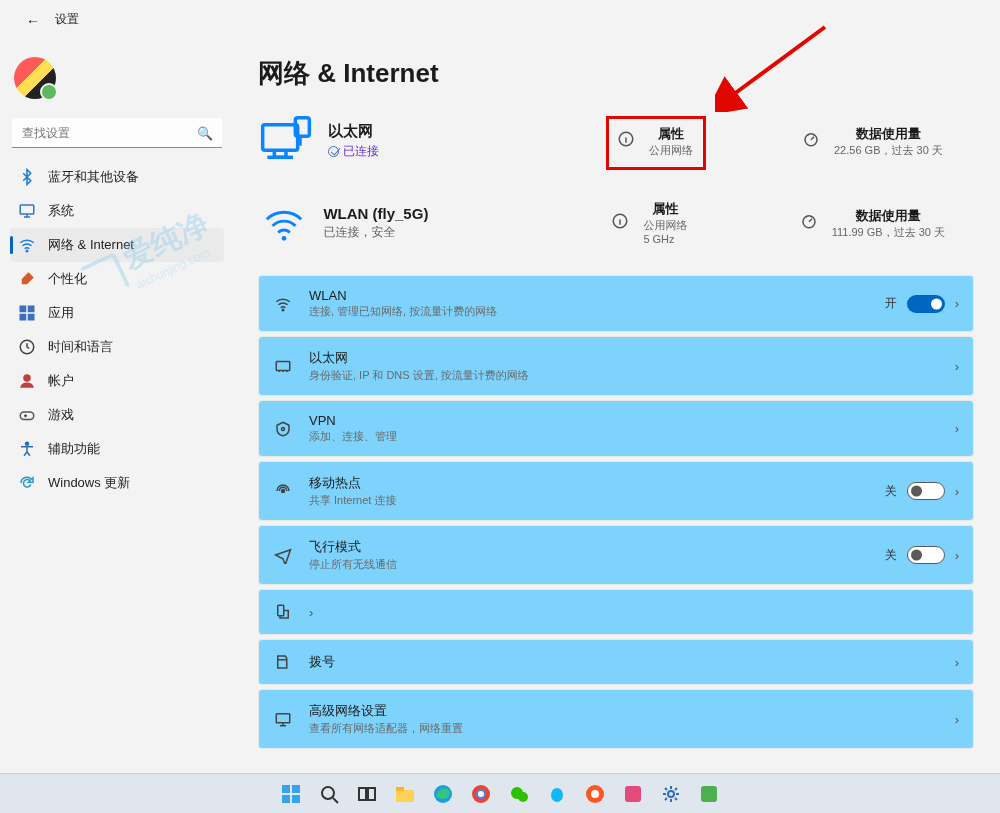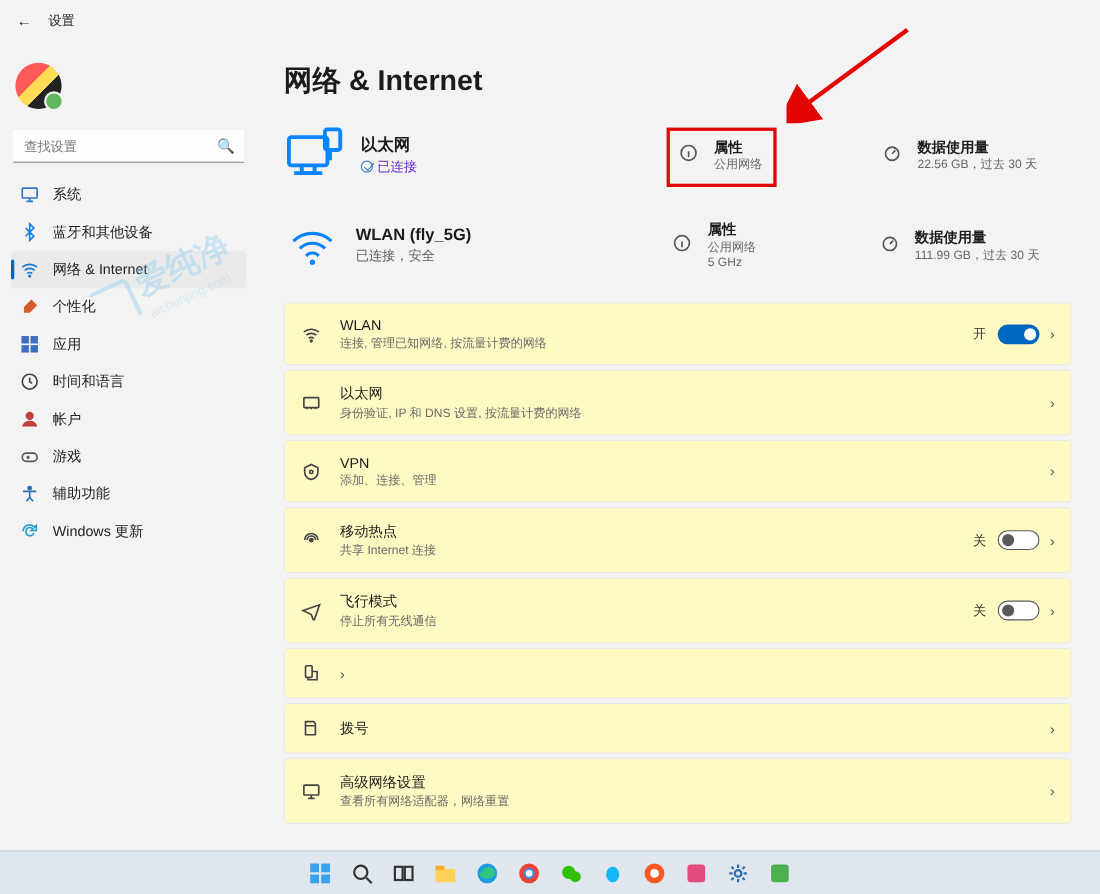--- a/index.html
+++ b/index.html
@@ -8,21 +8,21 @@
     background: #f3f3f3;
     width: 1000px;
     height: 813px;
     overflow: hidden;
     font-size: 13px;
     color: #1b1b1b;
     position: relative;
   }
 
   
-  .top-row { display:flex; align-items:center; height:38px; padding:0 10px; gap:10px; }
+  .top-row { display:flex; align-items:center; height:38px; padding:0 21px; gap:10px; }
   .back-btn { width:24px; height:24px; display:flex; align-items:center; justify-content:center; border-radius:4px; cursor:pointer; }
   .arrow-left::before{content:"←"; font-size:14px;}
   .top-title{font-size:12px;}
 
   .app { display:flex; height:calc(100% - 38px - 40px); }
 
   
   .sidebar { width:230px; padding:10px 6px 0 10px; display:flex; flex-direction:column; gap:4px; }
   .avatar-wrap{ height:60px; display:flex; align-items:center; padding-left:4px; }
   .avatar{ width:42px; height:42px; border-radius:50%; background:linear-gradient(135deg,#ff5a5a 0 40%,#ffdd55 40% 60%,#222 60% 100%); position:relative; }
@@ -50,28 +50,28 @@
   .net-name{ font-size:15px; font-weight:600; }
   .net-status{ font-size:12px; color:#6d28d9; display:flex; align-items:center; gap:4px;}
   .net-status .dot{ width:11px; height:11px; border:1.5px solid #3a77c2; border-radius:50%; position:relative;}
   .net-status .dot::after{content:""; position:absolute; left:4px; top:-1px; width:4px; height:8px; border-right:1.5px solid #3a77c2; border-bottom:1.5px solid #3a77c2; transform:rotate(40deg);}
   .net-status2{ font-size:12px; color:#5f5f5f; }
 
   .col-spacer{ flex:1; }
 
   .col-block{ display:flex; align-items:center; gap:10px; width:190px; cursor:pointer; }
   .col-block .ic{ width:22px; height:22px; }
-  .col-block .t1{ font-size:13px; font-weight:600; }
+  .col-block .t1{ font-size:13px; font-weight:600;text-align:center; }
   .col-block .t2{ font-size:11px; color:#666; line-height:1.3; }
 
   .highlight-box{ border:3px solid #e10600; padding:6px 10px 10px 8px; margin:-8px -12px -12px -10px; }
 
   
   .cards{ display:flex; flex-direction:column; gap:4px; margin-top:6px; }
-  .card{ background:#fef9c3; border:1px solid #e8e8e8; border-radius:4px; display:flex; align-items:center; padding:12px 14px; gap:16px; cursor:pointer; }
+  .card{ background:#7dd3fc; border:1px solid #e8e8e8; border-radius:4px; display:flex; align-items:center; padding:12px 14px; gap:16px; cursor:pointer; }
   .card .ic{ width:20px; height:20px; display:flex; align-items:center; justify-content:center; color:#333; }
   .card .body{ flex:1; }
   .card .ct{ font-size:13px; font-weight:400; }
   .card .cs{ font-size:11px; color:#6a6a6a; margin-top:1px;}
   .card .tail{ display:flex; align-items:center; gap:10px; }
   .card .state-label{ font-size:12px; color:#333; }
   .chev{ font-size:13px; color:#555; }
 
   
   .toggle{ width:38px; height:18px; border-radius:10px; position:relative; }
@@ -112,34 +112,34 @@
     <div class="avatar-wrap">
       <div class="avatar"></div>
     </div>
     <div class="search-box">
       <input type="text" placeholder="查找设置" style="">
       <span class="mag">🔍</span>
     </div>
     <div id="nav-list">
         <div class="nav-item">
           <span class="nav-ico">
+            <svg viewBox="0 0 24 24" width="18" height="18" fill="none" stroke="#1e7bd6" stroke-width="2">
+              <path d="M7 7l10 10-5 5V2l5 5L7 17"></path>
+            </svg>
+          </span>
+                 <span>蓝牙和其他设备</span>
+        </div>
+        <div class="nav-item">
+          <span class="nav-ico">
             <svg viewBox="0 0 24 24" width="18" height="18" fill="none" stroke="#2f78c5" stroke-width="2">
               <rect x="3" y="4" width="18" height="12" rx="1"></rect>
               <path d="M8 20h8M12 16v4"></path>
             </svg>
           </span>
                  <span>系统</span>
-        </div>
-        <div class="nav-item">
-          <span class="nav-ico">
-            <svg viewBox="0 0 24 24" width="18" height="18" fill="none" stroke="#1e7bd6" stroke-width="2">
-              <path d="M7 7l10 10-5 5V2l5 5L7 17"></path>
-            </svg>
-          </span>
-                 <span>蓝牙和其他设备</span>
         </div>
         <div class="nav-item active">
           <span class="nav-ico">
             <svg viewBox="0 0 24 24" width="18" height="18" fill="none" stroke="#1e7bd6" stroke-width="2">
               <path d="M3 9a14 14 0 0 1 18 0"></path>
               <path d="M6 13a9 9 0 0 1 12 0"></path>
               <path d="M9 17a4 4 0 0 1 6 0"></path>
               <circle cx="12" cy="20" r="1" fill="#1e7bd6"></circle>
             </svg>
           </span>

